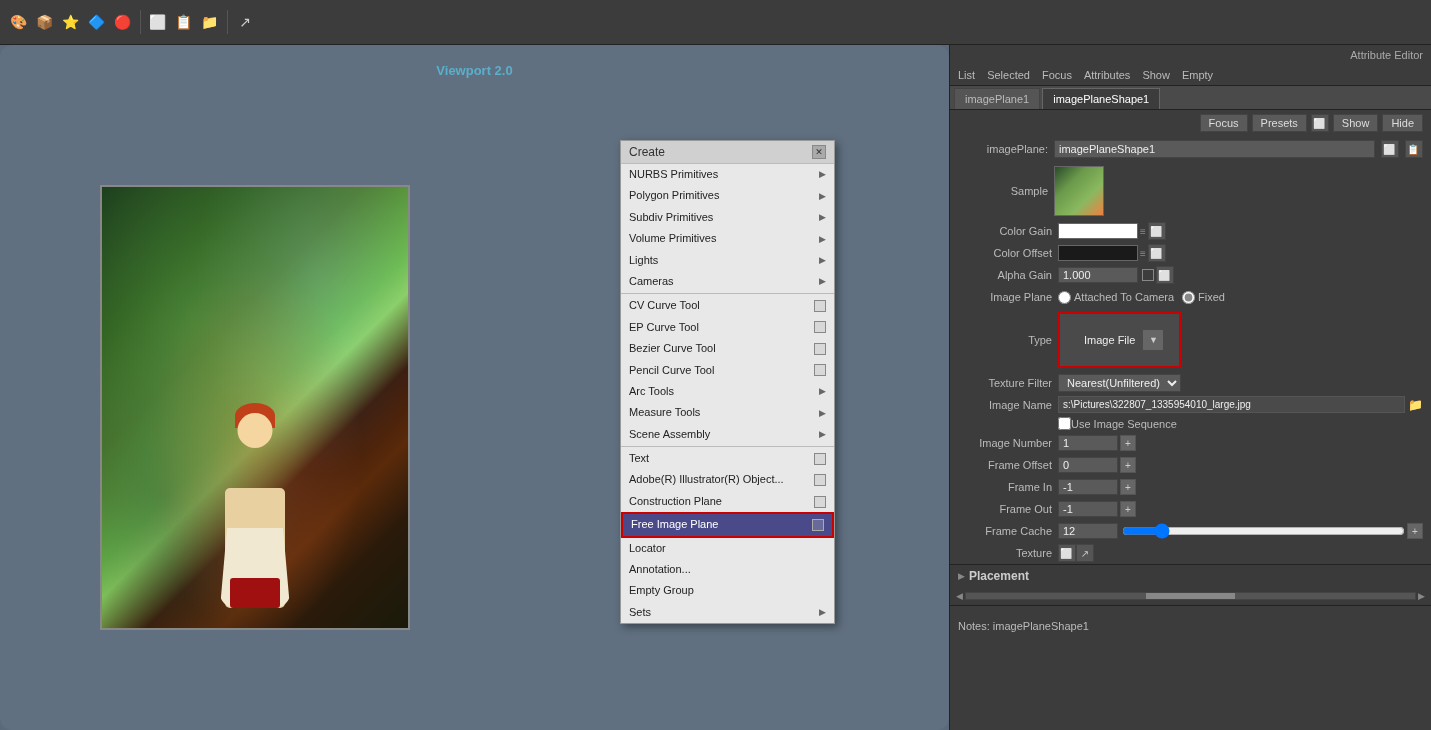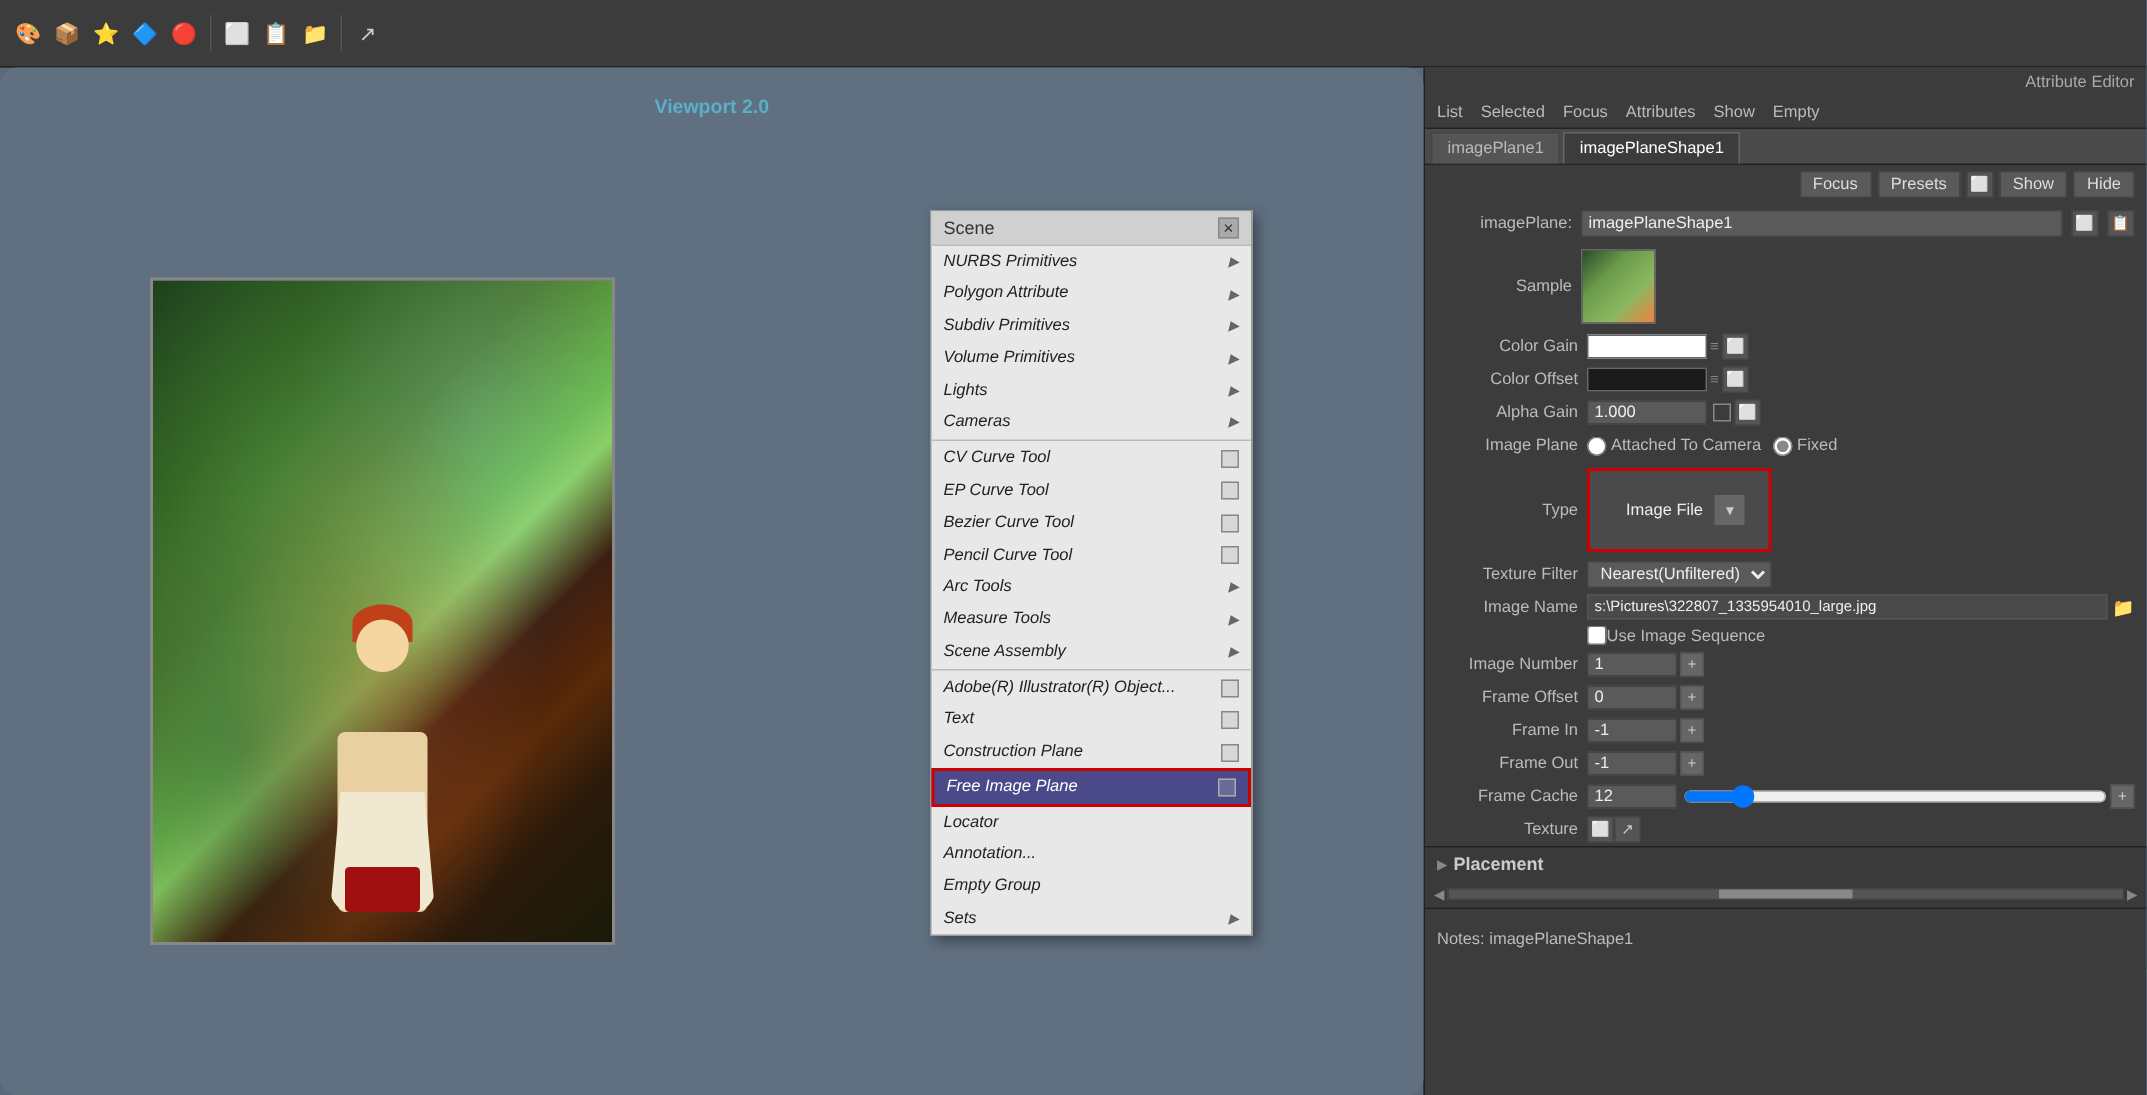--- a/index.html
+++ b/index.html
@@ -177,21 +177,20 @@
     }
     .menu-item {
       display: flex;
       align-items: center;
       justify-content: space-between;
       padding: 3px 8px;
       font-size: 11px;
       color: #222;
       cursor: pointer;
       line-height: 1.4;
-      font-style: italic;
     }
     .menu-item-arrow {
       font-size: 9px;
       color: #666;
     }
     .menu-item-checkbox {
       width: 12px;
       height: 12px;
       border: 1px solid #888;
       background: #d8d8d8;
@@ -601,30 +600,30 @@
         <div class="girl-hair"></div>
         <div class="girl-head" style="top:5px;"></div>
         <div class="girl-body"></div>
         <div class="girl-dress"></div>
         <div class="girl-boots"></div>
       </div>
     </div>
 
     <div id="create-menu">
       <div id="create-menu-header">
-        <span>Scene</span>
+        <span>Create</span>
         <div class="menu-close-btn">✕</div>
       </div>
 
       <div class="menu-item">
         <span>NURBS Primitives</span>
         <span class="menu-item-arrow">▶</span>
       </div>
       <div class="menu-item">
-        <span>Polygon Attribute</span>
+        <span>Polygon Primitives</span>
         <span class="menu-item-arrow">▶</span>
       </div>
       <div class="menu-item">
         <span>Subdiv Primitives</span>
         <span class="menu-item-arrow">▶</span>
       </div>
       <div class="menu-item">
         <span>Volume Primitives</span>
         <span class="menu-item-arrow">▶</span>
       </div>
@@ -660,25 +659,25 @@
       <div class="menu-item">
         <span>Measure Tools</span>
         <span class="menu-item-arrow">▶</span>
       </div>
       <div class="menu-item">
         <span>Scene Assembly</span>
         <span class="menu-item-arrow">▶</span>
       </div>
       <div class="menu-divider"></div>
       <div class="menu-item">
+        <span>Text</span>
+        <span class="menu-item-checkbox"></span>
+      </div>
+      <div class="menu-item">
         <span>Adobe(R) Illustrator(R) Object...</span>
-        <span class="menu-item-checkbox"></span>
-      </div>
-      <div class="menu-item">
-        <span>Text</span>
         <span class="menu-item-checkbox"></span>
       </div>
       <div class="menu-item">
         <span>Construction Plane</span>
         <span class="menu-item-checkbox"></span>
       </div>
 
       <div class="menu-item free-image-plane">
         <span>Free Image Plane</span>
         <span class="menu-item-checkbox" style="border-color:#aaa; background:#6a6a9a;"></span>

